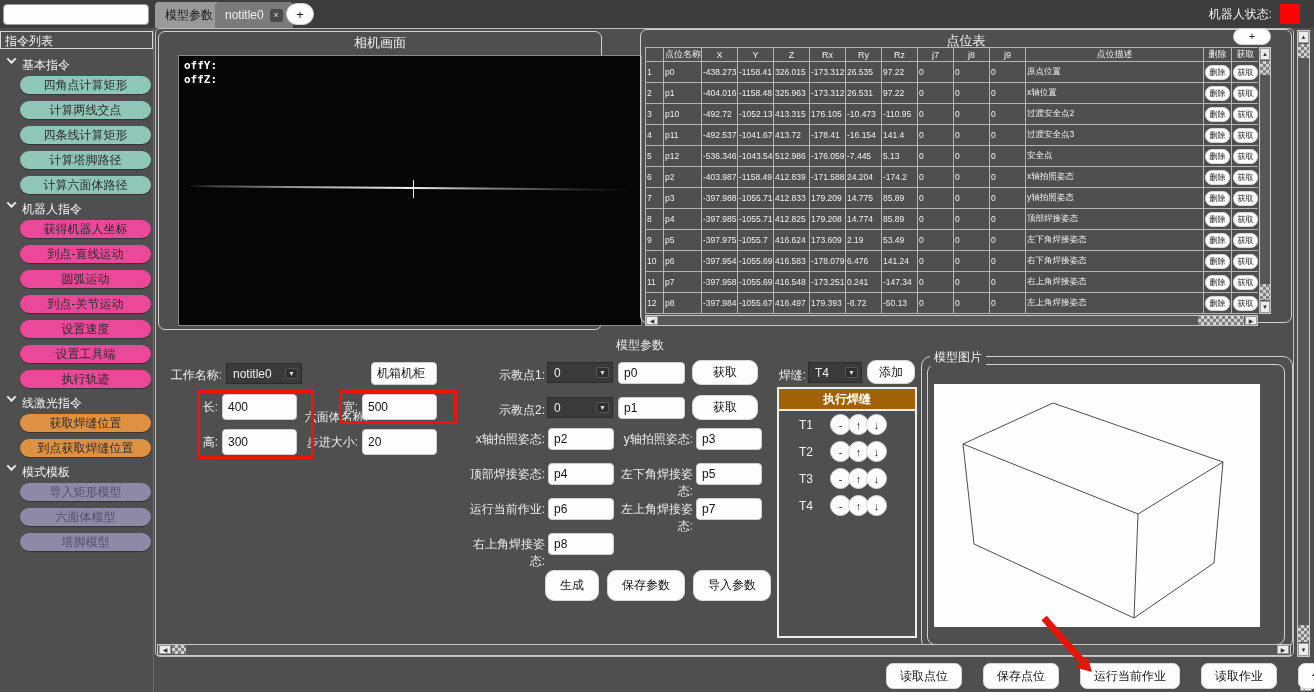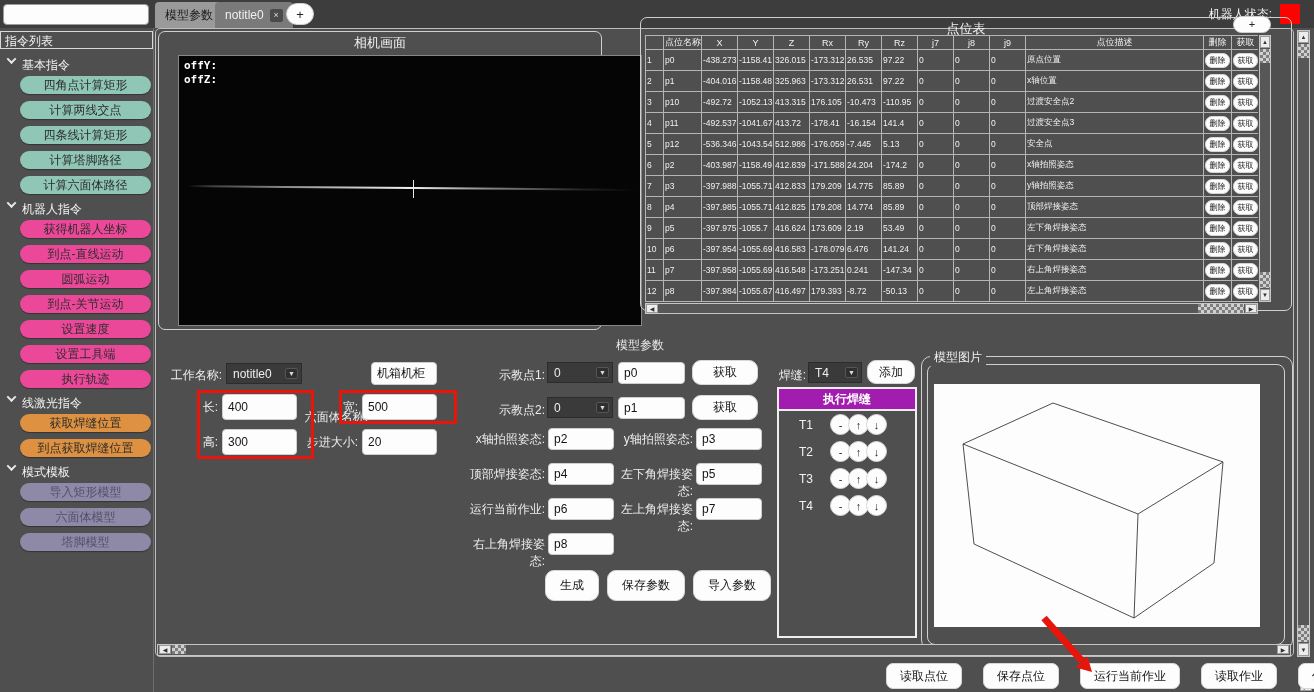--- a/index.html
+++ b/index.html
@@ -37,21 +37,21 @@
   .panel-title{position:absolute;left:0;top:2px;width:100%;text-align:center;font-size:13px;color:#f0f0f0;}
 
   .camera-panel{left:158px;top:31px;width:444px;height:299px;}
   .camera-canvas{position:absolute;left:19px;top:23px;width:464px;height:271px;background:#050505;border:1px solid #888;}
   .cam-overlay{position:absolute;left:5px;top:3px;font:bold 11px "DejaVu Sans Mono",monospace;color:#fff;line-height:14px;}
   .laser-line{position:absolute;left:8px;top:131px;width:448px;height:2px;transform:rotate(.5deg);background:linear-gradient(90deg,rgba(255,255,255,0) 0%,rgba(255,255,255,.25) 6%,rgba(255,255,255,.7) 32%,rgba(255,255,255,.95) 50%,rgba(255,255,255,.5) 68%,rgba(255,255,255,.12) 88%,rgba(255,255,255,0) 100%);}
   .crosshair{position:absolute;left:226px;top:124px;width:18px;height:18px;}
   .crosshair .ch-h{position:absolute;left:0;top:8px;width:18px;height:1px;background:#e8e8e8;}
   .crosshair .ch-v{position:absolute;left:8px;top:0;width:1px;height:18px;background:#e8e8e8;}
 
-  .table-panel{left:640px;top:17px;width:652px;height:294px;}
+  .table-panel{left:640px;top:29px;width:652px;height:294px;}
   .add-point{position:absolute;right:20px;top:-2px;width:38px;height:17px;background:#fdfdfd;border:1px solid #cfcfcf;border-radius:9px;color:#222;font-size:11px;line-height:13px;padding:0;}
   .table-wrap{position:absolute;left:4px;top:17px;width:613px;height:267px;overflow:hidden;}
   table.pts{table-layout:fixed;width:610px;border-collapse:collapse;}
   .pts th,.pts td{border:1px solid #b5b5b5;color:#f2f2f2;font-weight:normal;overflow:hidden;white-space:nowrap;padding:0 1px;}
   .pts th{font-size:9px;height:13px;text-align:center;}
   .pts td{font-size:8.5px;height:21px;text-align:left;}
   .pts th:nth-child(1){width:18px;} .pts th:nth-child(2){width:38px;}
   .pts th:nth-child(n+3):nth-child(-n+11){width:36px;}
   .pts th:nth-child(12){width:178px;} .pts th:nth-child(13){width:28px;} .pts th:nth-child(14){width:28px;}
   .btn-cell{text-align:center !important;}
@@ -71,21 +71,21 @@
   .red-rect{position:absolute;border:3px solid #e8150a;background:transparent;}
   .pose-grid{position:absolute;left:467px;top:428px;width:300px;display:grid;grid-template-columns:148px 148px;grid-auto-rows:35px;}
   .pose-cell{display:flex;align-items:flex-start;}
   .pose-label{width:78px;padding-top:3px;}
   .pose-input{width:66px;height:22px;margin-left:3px;}
   .action-btns{position:absolute;left:545px;top:570px;display:flex;gap:8px;}
   .action-btn{height:31px;padding:0 14px;border-radius:9px;}
 
   
   .weld-panel{position:absolute;left:777px;top:387px;width:140px;height:251px;border:2px solid #ededed;background:#4f4f4f;}
-  .weld-header{height:22px;background:#a21caf;border-bottom:2px solid #ededed;color:#fff;font-size:12px;font-weight:bold;display:flex;align-items:center;justify-content:center;}
+  .weld-header{height:22px;background:#a16207;border-bottom:2px solid #ededed;color:#fff;font-size:12px;font-weight:bold;display:flex;align-items:center;justify-content:center;}
   .weld-row{display:flex;align-items:center;height:27px;padding-left:20px;}
   .weld-row-label{width:26px;font-size:12px;color:#f2f2f2;}
   .weld-btns{display:flex;margin-left:8px;}
   .circle-btn{width:21px;height:21px;border-radius:50%;background:#fdfdfd;border:1px solid #d8d8d8;color:#222;font-size:11px;margin-left:-3px;display:flex;align-items:center;justify-content:center;padding:0;}
 
   
   .pic-outer{position:absolute;left:921px;top:356px;width:372px;height:294px;border:1px solid #d0d0d0;border-radius:10px;}
   .pic-inner{position:absolute;left:927px;top:364px;width:358px;height:281px;border:1px solid #d0d0d0;border-radius:8px;}
   .pic-legend{position:absolute;left:930px;top:349px;background:#4f4f4f;padding:0 4px;font-size:12px;color:#f0f0f0;}
   .pic-canvas{position:absolute;left:934px;top:384px;width:326px;height:243px;background:#fdfdfd;}

